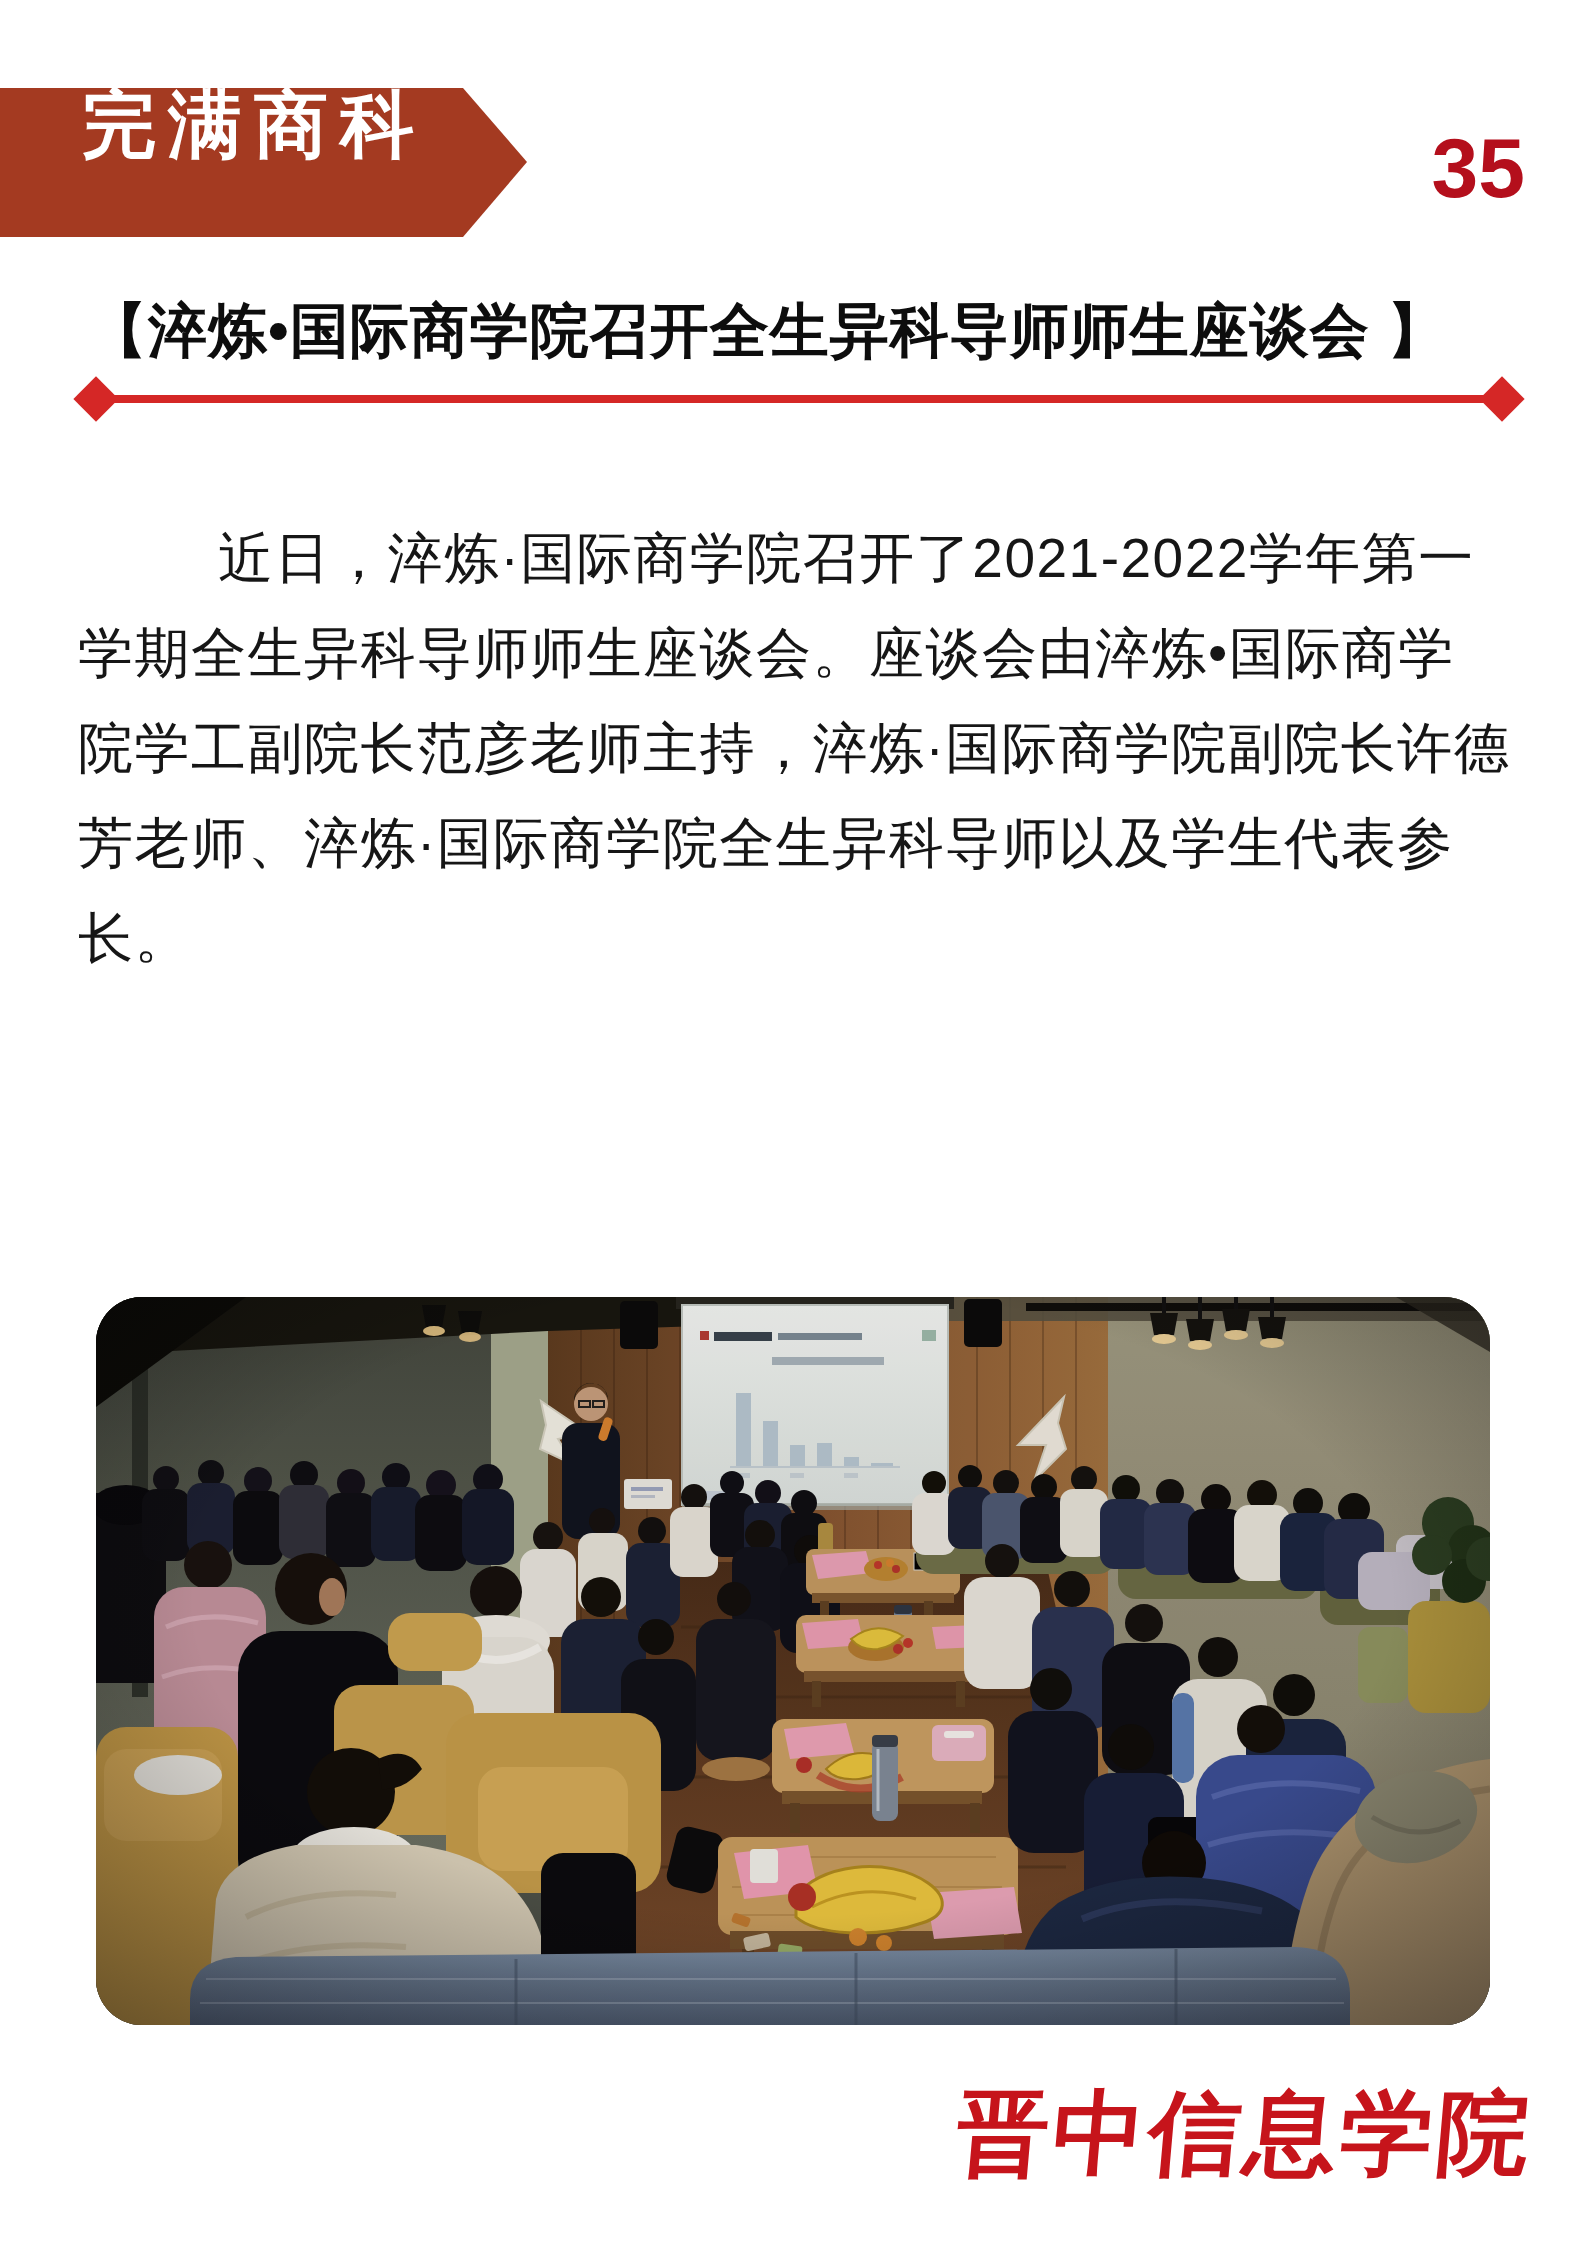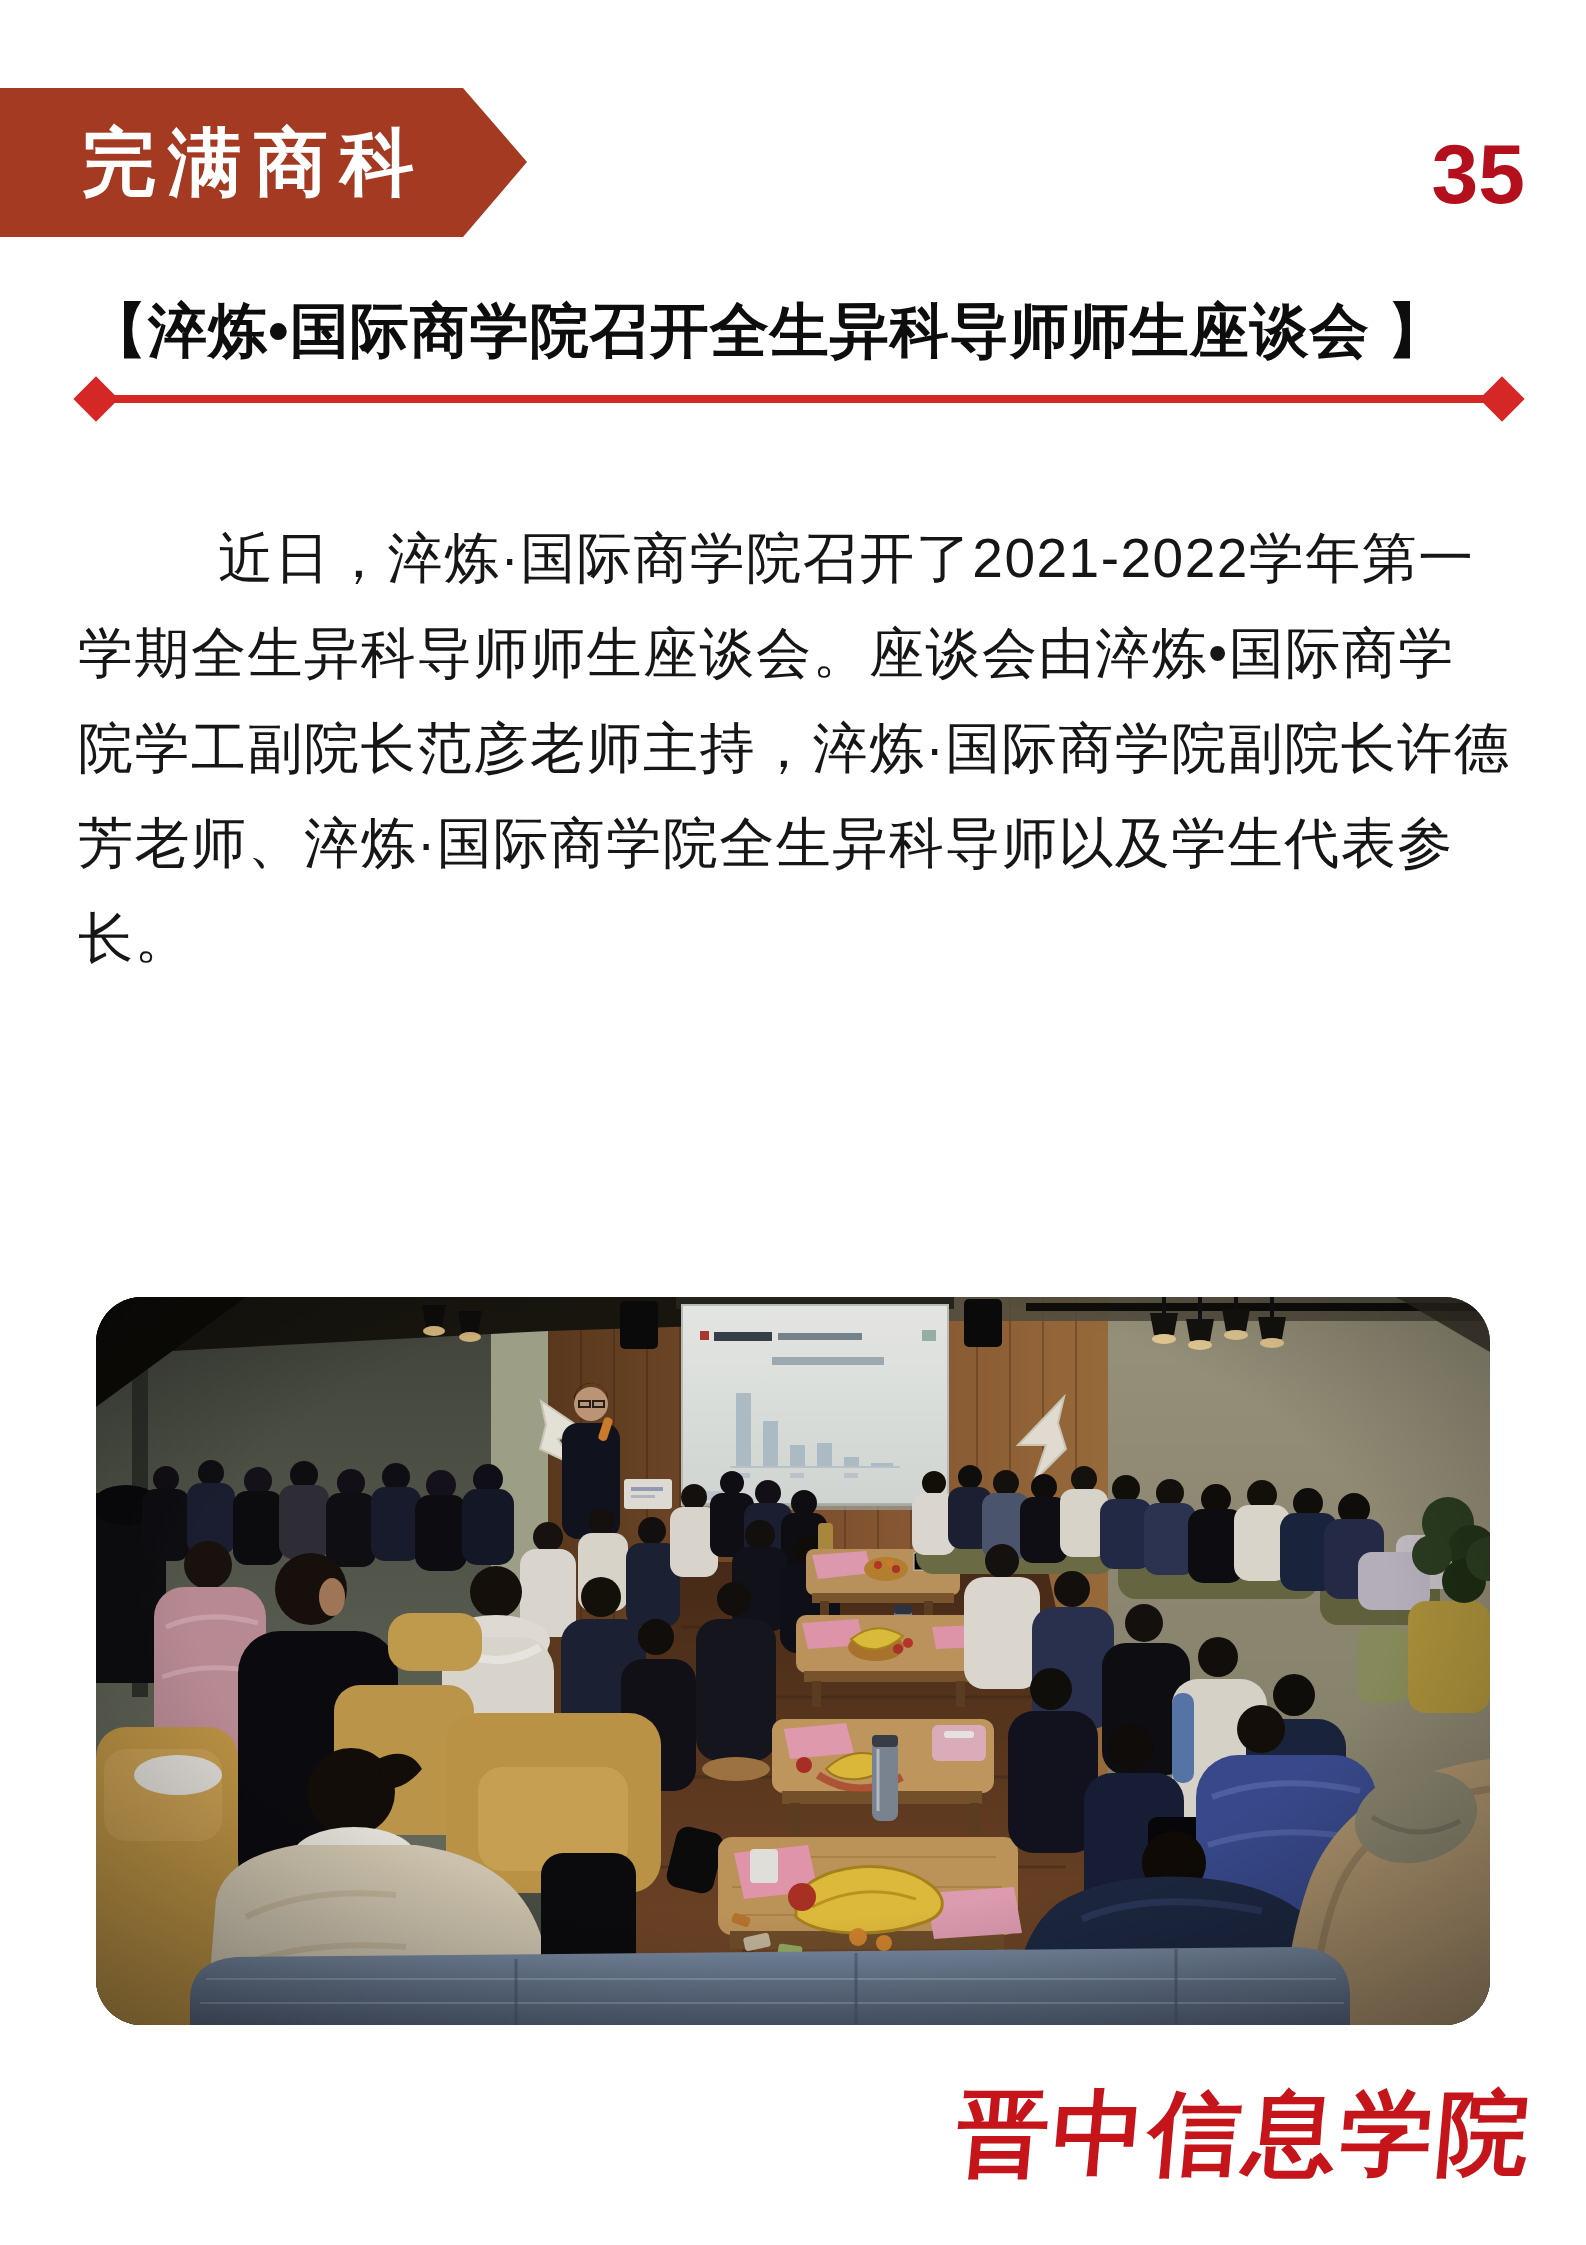--- a/index.html
+++ b/index.html
@@ -2,25 +2,25 @@
 <html><head>
 <meta charset="utf-8">
 <style>
   html,body{margin:0;padding:0;background:#ffffff;}
   .page{position:relative;width:1586px;height:2245px;background:#ffffff;overflow:hidden;
         font-family:"Liberation Sans", sans-serif;}
 
   
   .banner{position:absolute;left:0;top:88px;width:527px;height:149px;background:#a43a21;
           clip-path:polygon(0 0,463px 0,527px 74px,463px 149px,0 149px);
-          display:flex;align-items:center;}
+          display:flex;}
   .banner-label{color:#ffffff;font-family:"Liberation Serif", serif;font-weight:900;
                 font-size:74px;letter-spacing:12px;padding-left:82px;line-height:1;}
 
-  .page-num{position:absolute;right:61px;top:132px;font-size:84px;font-weight:800;
+  .page-num{position:absolute;right:61px;top:126px;font-size:84px;font-weight:800;
             color:#b40f1c;line-height:1;font-family:"Liberation Sans",sans-serif;}
 
   
   .headline{position:absolute;left:52px;top:295px;width:1490px;font-size:59px;font-weight:900;
             color:#0d0d0d;letter-spacing:1px;white-space:nowrap;line-height:1.25;margin-left:36px;}
 
   .divider{position:absolute;left:94px;top:395px;width:1410px;height:8px;background:#d52726;}
   .divider::before,.divider::after{content:"";position:absolute;top:-12px;width:32px;height:32px;
             background:#d52726;transform:rotate(45deg);}
   .divider::before{left:-14px;}

